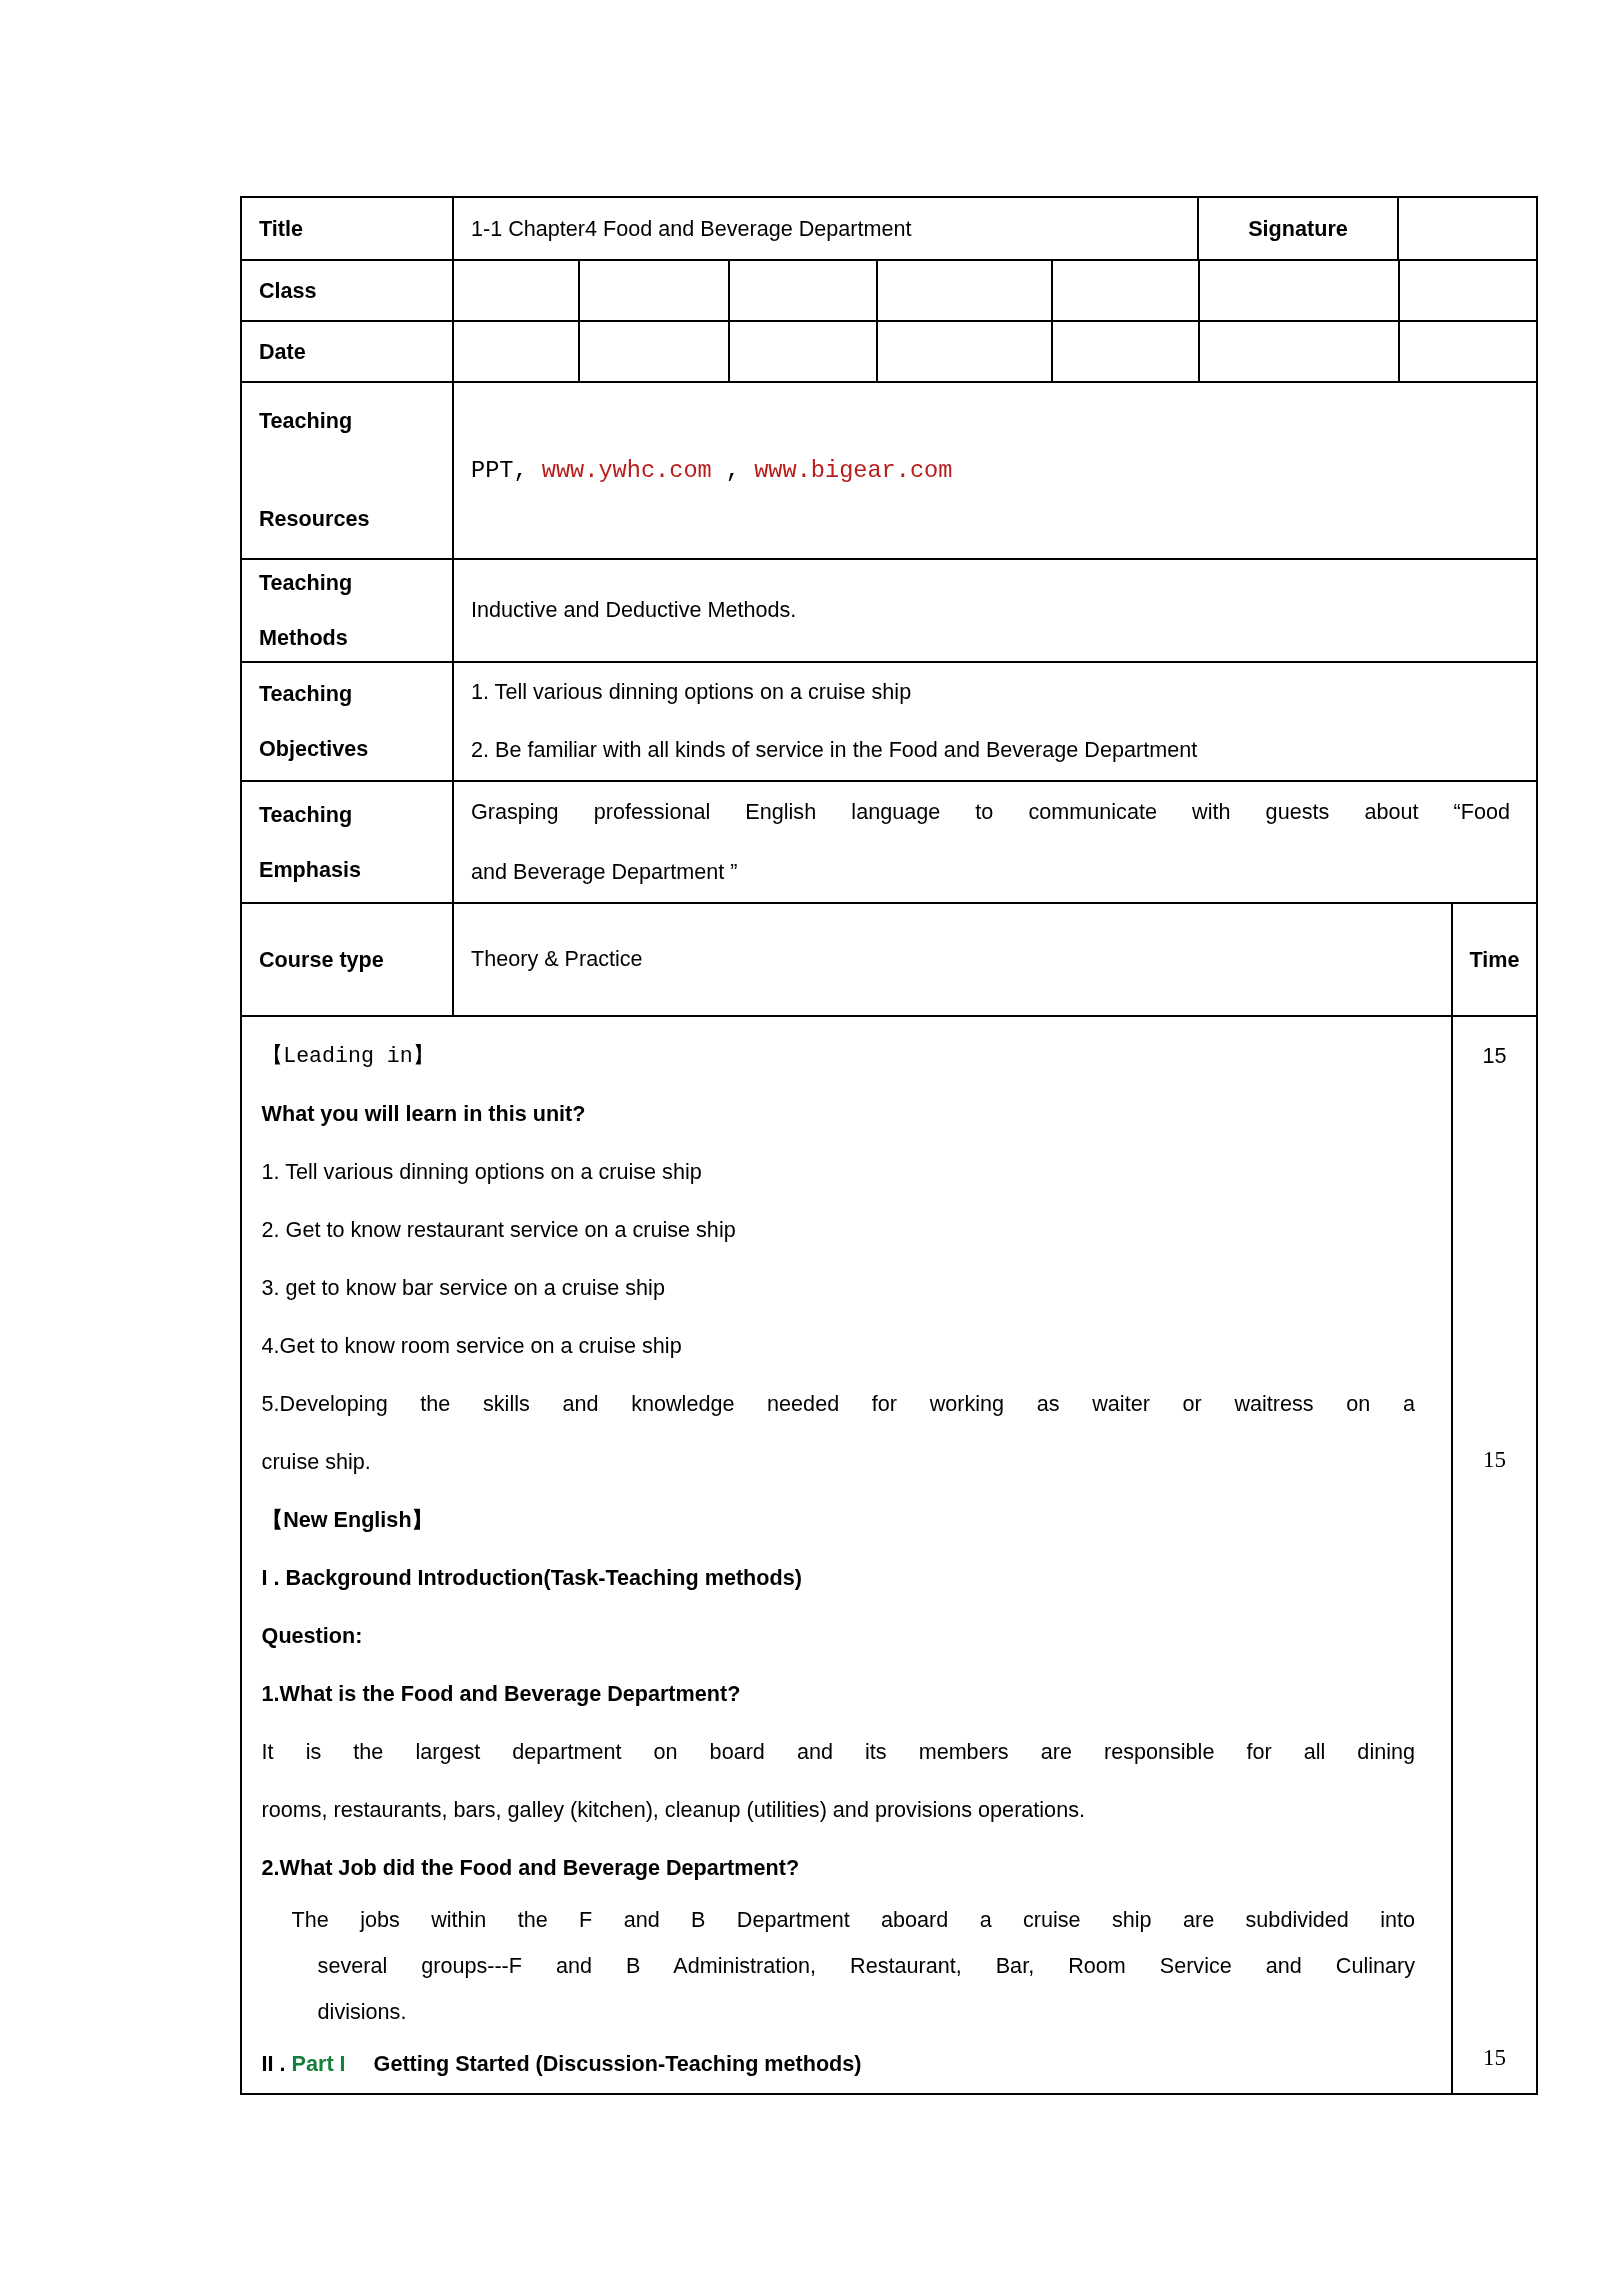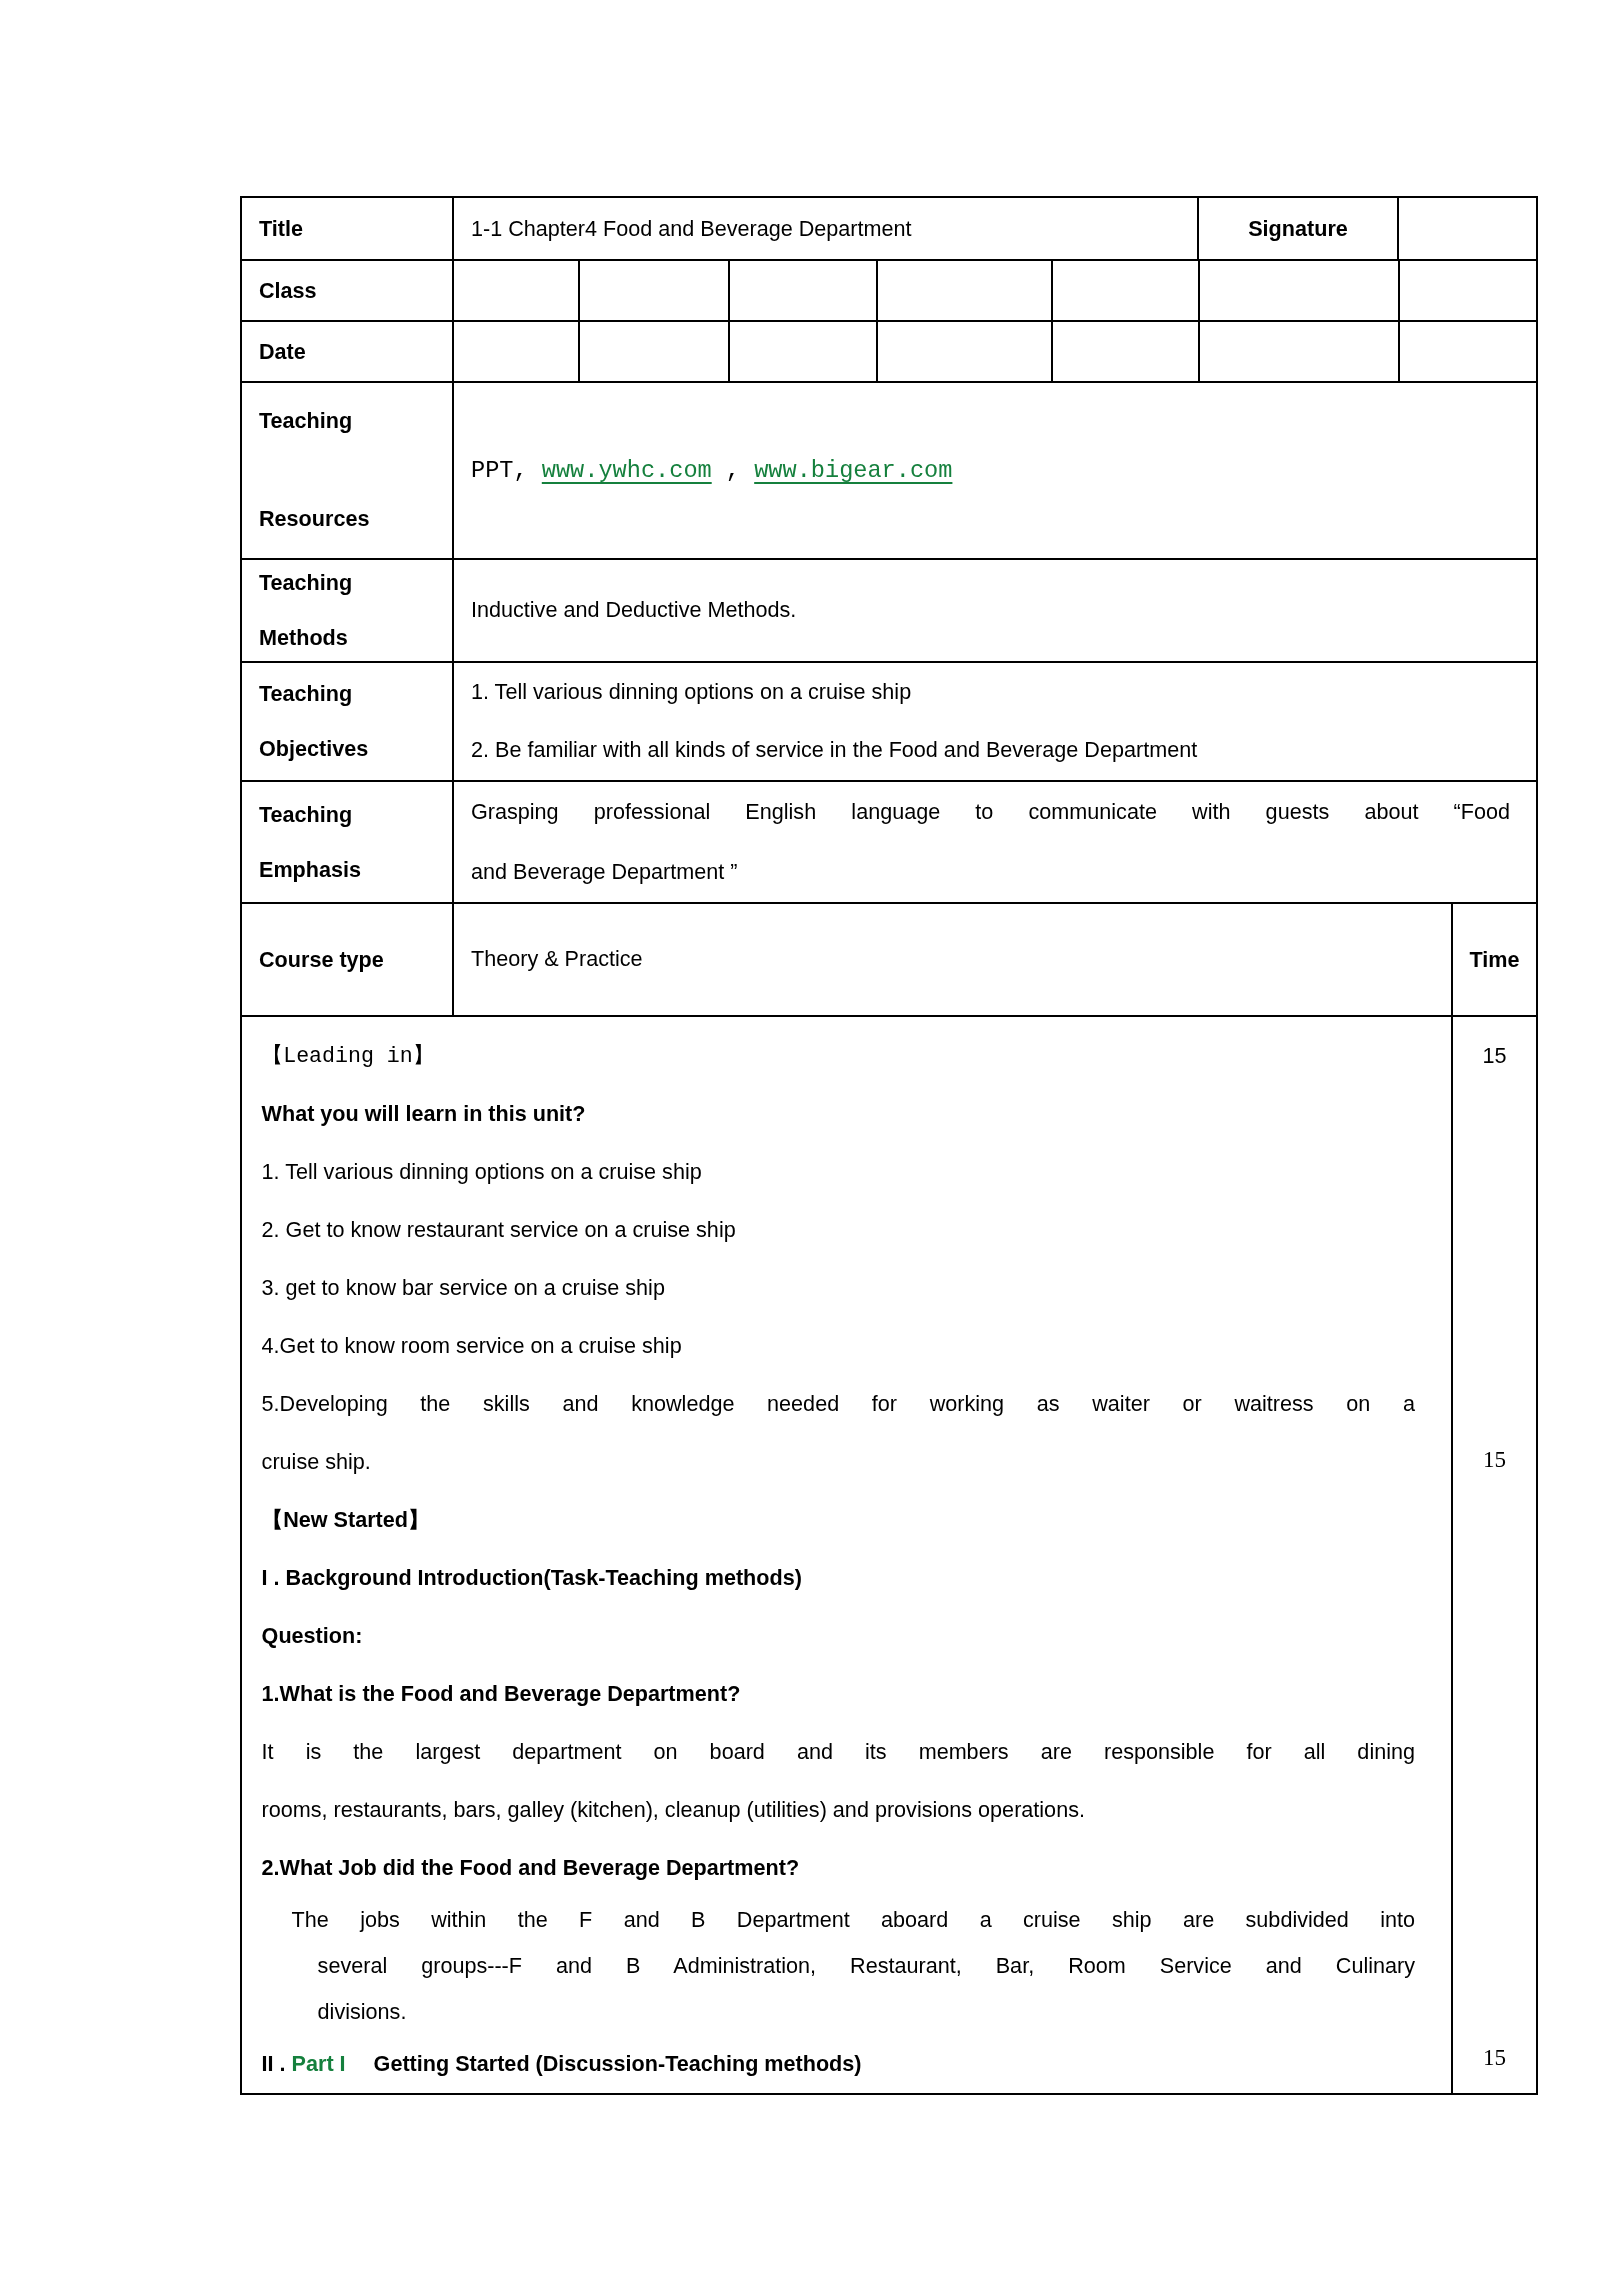--- a/index.html
+++ b/index.html
@@ -18,21 +18,21 @@
     justify-content:center; padding-left:17px; font-size:21.6px; overflow:hidden;
   }
   .tcell:first-child { border-left:none; }
   .label { font-weight:bold; line-height:55px; }
   .label.wide-gap { line-height:98px; }
   .grow { flex:1 1 auto; }
   .center { align-items:center; padding-left:0; text-align:center; }
   .mono { font-family:"Liberation Mono","DejaVu Sans Mono","DejaVu Sans",monospace; font-size:23.6px; }
   .res-line { display:flex; flex-direction:row; align-items:baseline; white-space:pre; }
   .link {
-    color:#15803d; text-decoration:underline; text-decoration-thickness:2px;
+    color:#b91c1c; text-decoration-thickness:2px;
     text-underline-offset:5.2px; cursor:pointer;
   }
   .two-line { line-height:58px; }
   .emph-line { line-height:60px; }
   .jl { text-align:justify; text-align-last:justify; }
   
   .body-cell { justify-content:space-between; padding:10.5px 36px 0 19.6px; }
   .body-cell p { margin:0; font-size:21.6px; line-height:58px; }
   .body-cell p.tight { line-height:46px; }
   .bold { font-weight:bold; }
@@ -133,21 +133,21 @@
     <div class="trow grow">
       <div class="tcell body-cell" style="width:1209px;">
         <p class="cjk">【Leading in】</p>
         <p class="bold">What you will learn in this unit?</p>
         <p>1. Tell various dinning options on a cruise ship</p>
         <p>2. Get to know restaurant service on a cruise ship</p>
         <p>3. get to know bar service on a cruise ship</p>
         <p>4.Get to know room service on a cruise ship</p>
         <p class="jl">5.Developing the skills and knowledge needed for working as waiter or waitress on a</p>
         <p>cruise ship.</p>
-        <p class="cjk-bold">【New Started】</p>
+        <p class="cjk-bold">【New English】</p>
         <p class="bold">I . Background Introduction(Task-Teaching methods)</p>
         <p class="bold">Question:</p>
         <p class="bold">1.What is the Food and Beverage Department?</p>
         <p class="jl">It is the largest department on board and its members are responsible for all dining</p>
         <p>rooms, restaurants, bars, galley (kitchen), cleanup (utilities) and provisions operations.</p>
         <p class="bold">2.What Job did the Food and Beverage Department?</p>
         <p class="tight jl indent-block">The jobs within the F and B Department aboard a cruise ship are subdivided into</p>
         <p class="tight jl indent-block" style="text-indent:0;">several groups---F and B Administration, Restaurant, Bar, Room Service and Culinary</p>
         <p class="tight indent-block" style="text-indent:0;">divisions.</p>
         <p class="bold">

